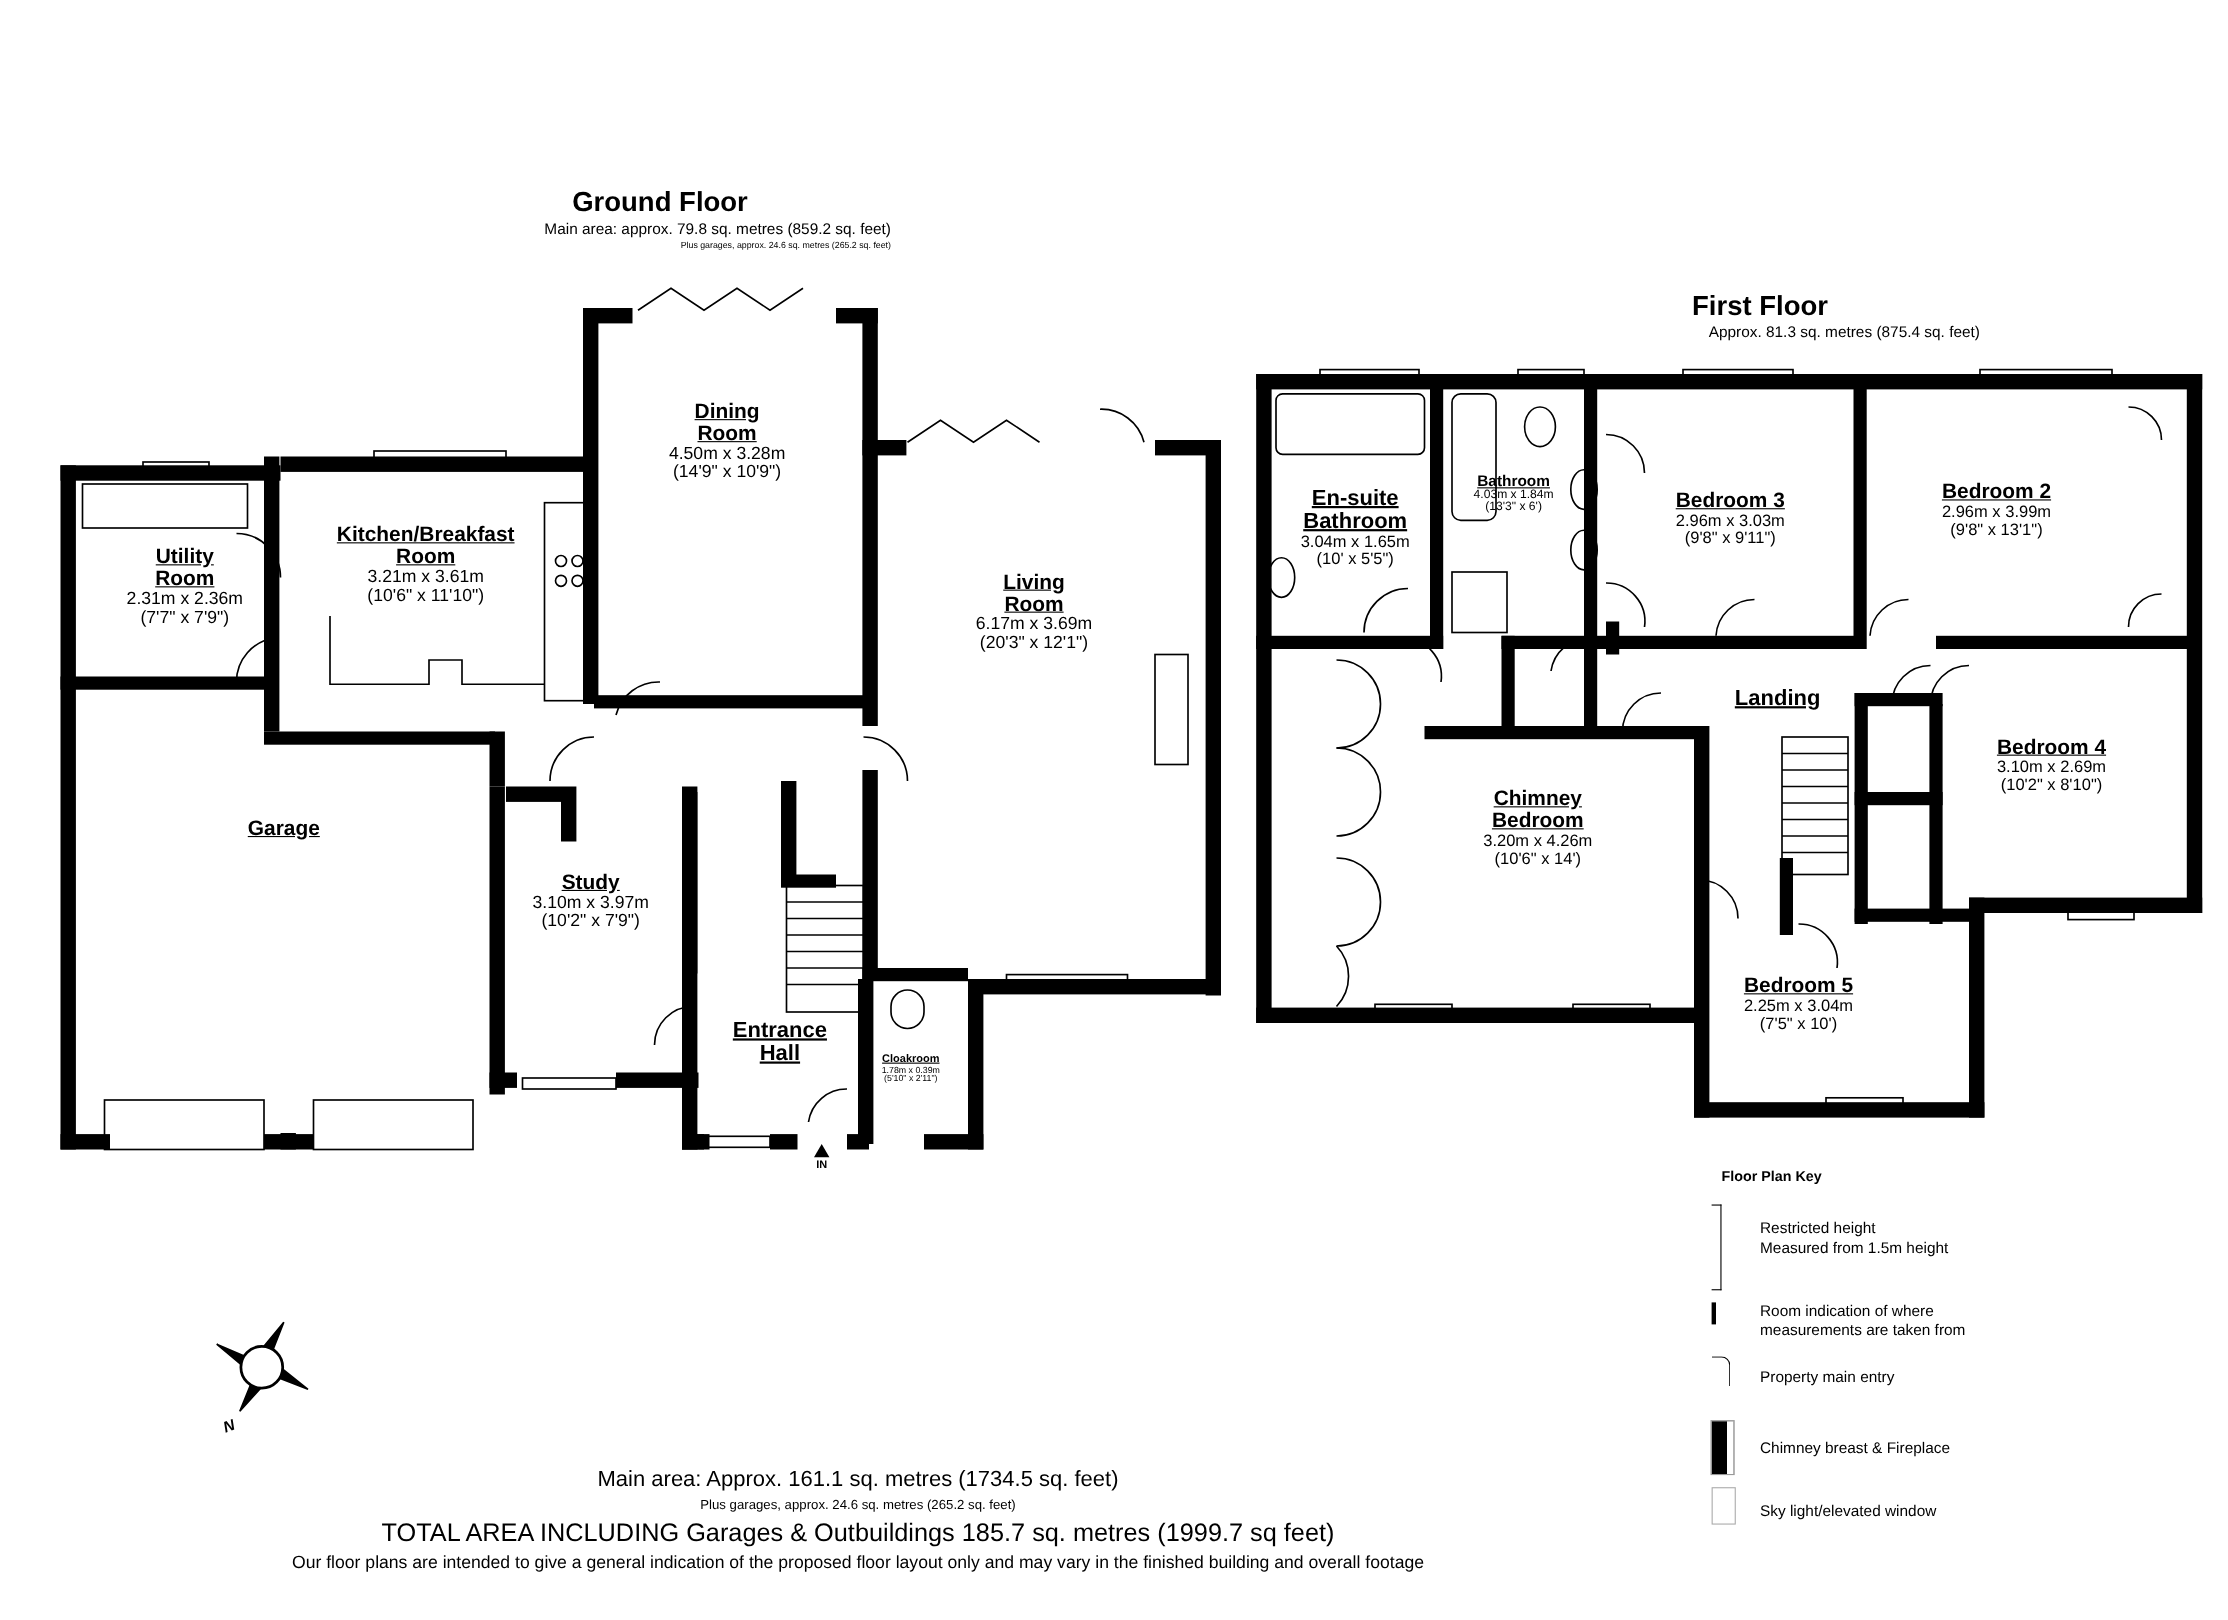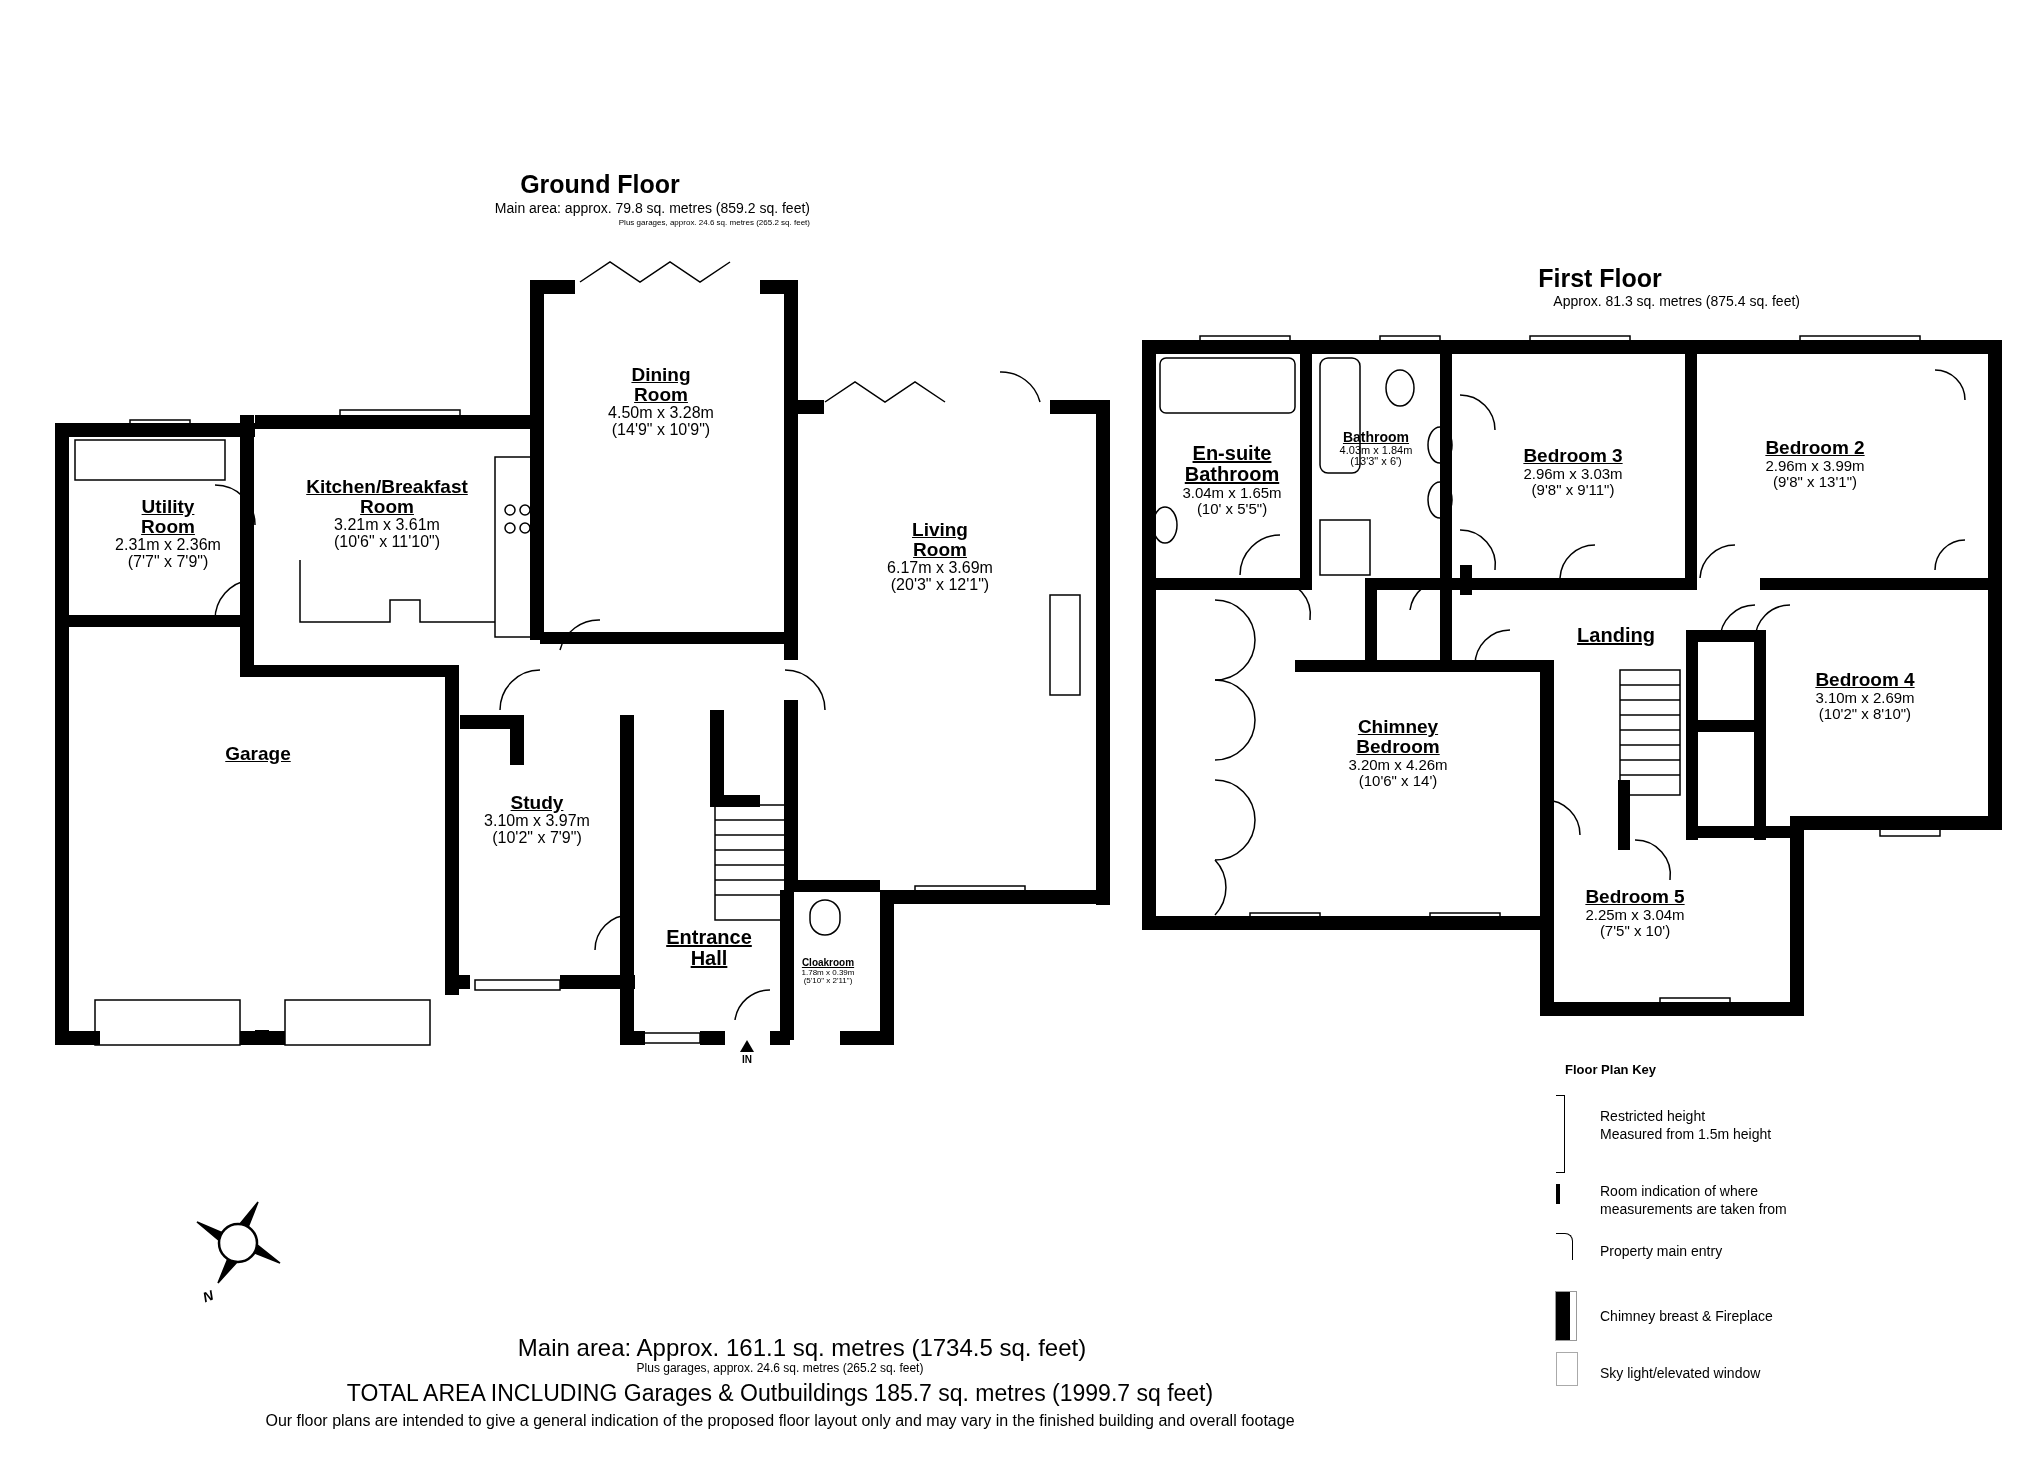--- a/index.html
+++ b/index.html
@@ -313,16 +313,16 @@
 <div class="abs" style="left:1556px;top:1292px;width:14px;height:48px;background:#000;border-right:6px solid #fff;outline:1px solid #999;"></div>
 <div class="key-item" style="top:1307px;">
   <div>Chimney breast &amp; Fireplace</div>
 </div>
 
 <div class="abs" style="left:1556px;top:1352px;width:20px;height:32px;border:1px solid #aaa;"></div>
 <div class="key-item" style="top:1364px;">
   <div>Sky light/elevated window</div>
 </div>
 
-<div class="footer" style="top:1334px;font-size:24px;padding-left:22px;">Main area: Approx. 161.1 sq. metres (1734.5 sq. feet)</div>
+<div class="footer" style="top:1334px;font-size:20px;">Main area: Approx. 161.1 sq. metres (1734.5 sq. feet)</div>
 <div class="footer" style="top:1361px;font-size:12px;">Plus garages, approx. 24.6 sq. metres (265.2 sq. feet)</div>
 <div class="footer" style="top:1380px;font-size:23px;">TOTAL AREA INCLUDING Garages &amp; Outbuildings  185.7 sq. metres  (1999.7 sq feet)</div>
 <div class="footer" style="top:1412px;font-size:16px;">Our floor plans are intended to give a general indication of the proposed floor layout only and may vary in the finished building and overall footage</div>
 
 </body></html>

